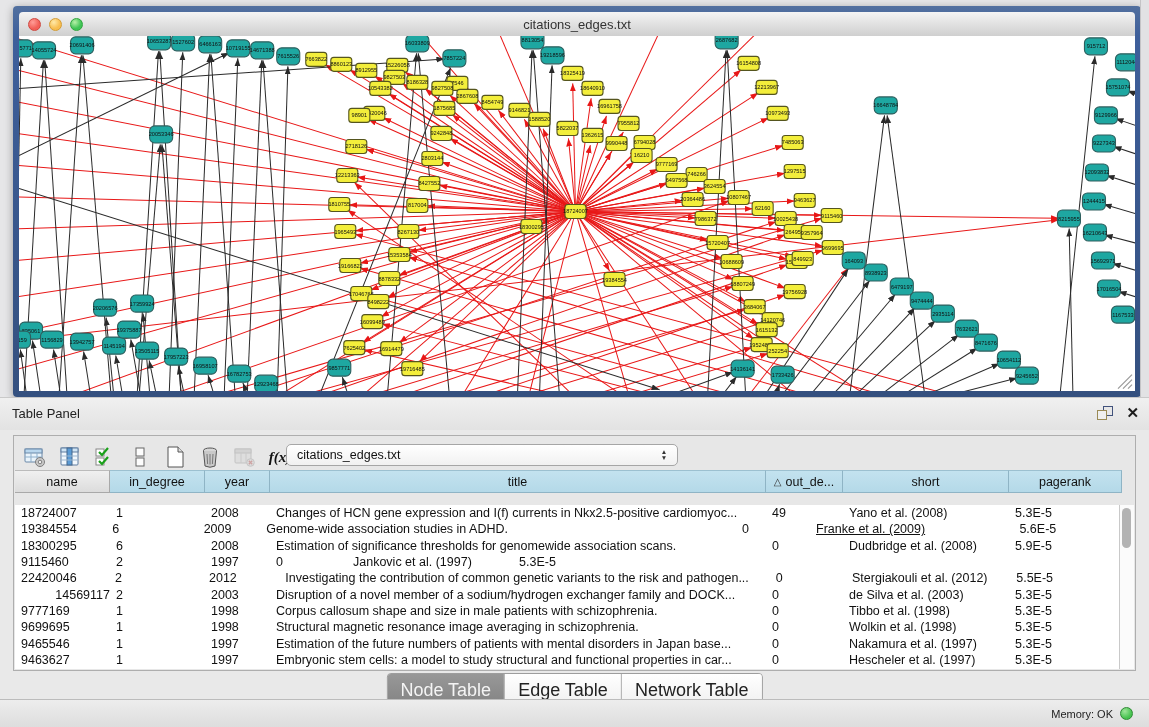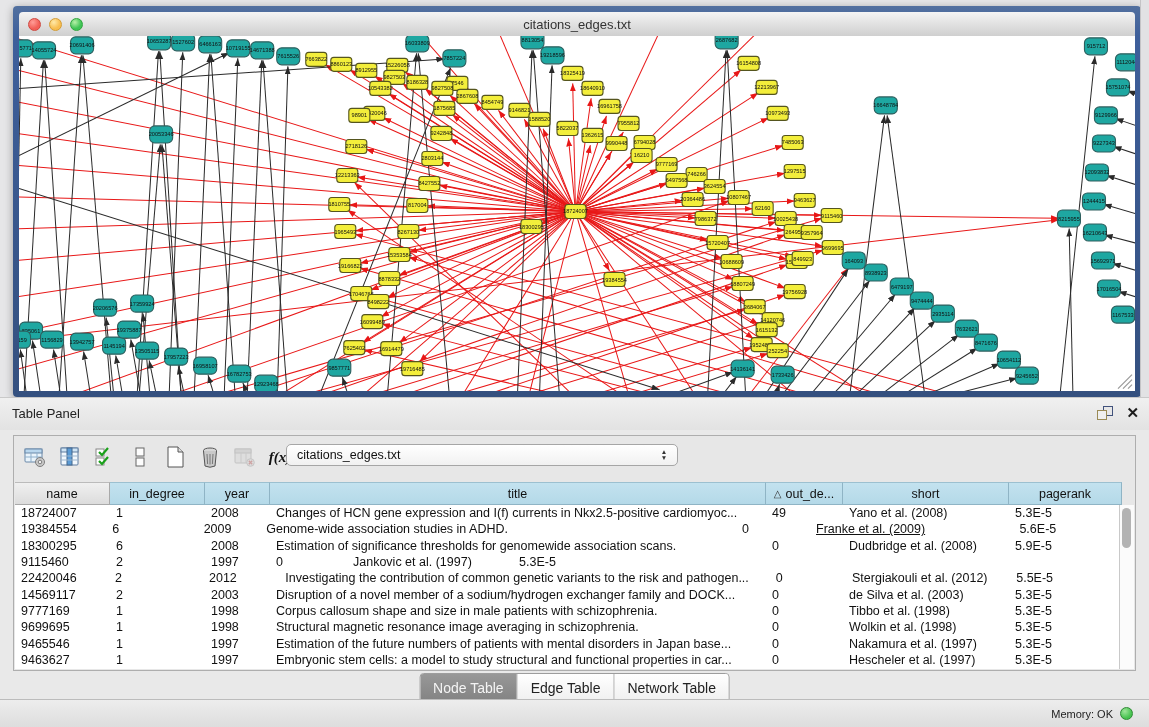--- a/index.html
+++ b/index.html
@@ -38,37 +38,37 @@
       background:#e7e7e7;border:1px solid #aeaeae;box-sizing:border-box;}
   .toolbar{position:absolute;left:8px;top:5px;height:32px;display:flex;align-items:center;gap:9px;}
   .tbtn{width:26px;height:26px;display:flex;align-items:center;justify-content:center;cursor:pointer;border-radius:3px;}
   .tbtn.disabled{opacity:.45;cursor:default;}
   .fx{font-family:"Liberation Serif",serif;font-style:italic;font-weight:bold;font-size:15px;color:#111;}
   .combo{position:absolute;left:272px;top:8px;width:392px;height:22px;
       background:linear-gradient(180deg,#ffffff,#f1f1f1);border:1px solid #a6a6a6;
       border-radius:5px;box-sizing:border-box;display:flex;align-items:center;cursor:pointer;}
   .combo .val{flex:1;padding-left:10px;font-size:12.5px;color:#111;}
   .combo .arrows{width:18px;text-align:center;font-size:6.5px;line-height:.95;color:#333;padding-right:4px;}
-  .thead{position:absolute;left:1px;top:46px;height:23px;display:flex;}
+  .thead{position:absolute;left:1px;top:34px;height:23px;display:flex;}
   .th{box-sizing:border-box;height:23px;font-size:12.5px;color:#111;
       display:flex;align-items:center;justify-content:center;
       background:linear-gradient(180deg,#c3e2ef,#b4d9e8);
       border-right:1px solid #8fb4c5;border-top:1px solid #9cc0d0;border-bottom:1px solid #8fb4c5;cursor:pointer;}
   .th.gray{background:linear-gradient(180deg,#f0f0f0,#dcdcdc);border-right:1px solid #a9a9a9;border-top:1px solid #bbb;border-bottom:1px solid #a9a9a9;}
   .th .sort{font-size:10px;margin-right:4px;color:#333;}
   .tbody{position:absolute;left:1px;top:69px;width:1107px;bottom:1px;background:#fff;overflow:hidden;}
   .tr{display:flex;height:16.3px;align-items:center;}
   .td{box-sizing:border-box;font-size:12.5px;color:#111;white-space:nowrap;overflow:hidden;padding-left:6px;}
   .vscroll{position:absolute;right:1px;top:69px;bottom:1px;width:14px;background:#fbfbfb;border-left:1px solid #c9c9c9;}
   .vthumb{position:absolute;left:2px;top:3px;width:9px;height:40px;border-radius:5px;background:#b3b3b3;cursor:pointer;}
   
   .tabs{position:absolute;left:50%;top:243px;transform:translateX(-50%);
       display:inline-flex;border:1px solid #9d9d9d;border-radius:4px;overflow:hidden;
       box-shadow:0 1px 0 rgba(255,255,255,.7);}
-  .tab{padding:6px 13px;font-size:14px;background:linear-gradient(180deg,#ffffff,#efefef);
+  .tab{padding:6px 13px;font-size:18px;background:linear-gradient(180deg,#ffffff,#efefef);
       color:#222;border-right:1px solid #a8a8a8;cursor:pointer;}
   .tab:last-child{border-right:none;}
   .tab.sel{background:linear-gradient(180deg,#989898,#828282);color:#f4f4f4;}
   
   .statusbar{position:absolute;left:0;bottom:0;width:1149px;height:27px;
       background:linear-gradient(180deg,#ededed,#dddddd);border-top:1px solid #bcbcbc;}
   .mem{position:absolute;right:16px;top:0;height:27px;display:flex;align-items:center;font-size:11px;color:#222;}
   .memdot{width:13px;height:13px;border-radius:50%;margin-left:7px;box-sizing:border-box;
       border:1px solid #2e8b34;background:radial-gradient(circle at 35% 30%,#9fe59a,#46c24f 65%);}
 </style>
@@ -957,21 +957,21 @@
         <div class="tr">
           <div class="td" style="width: 95px;">22420046</div>
           <div class="td" style="width: 95px;">2</div>
           <div class="td" style="width: 65px;">2012</div>
           <div class="td" style="width: 496px; margin-left: 12px;">Investigating the contribution of common genetic variants to the risk and pathogen...</div>
           <div class="td" style="width: 77px;">0</div>
           <div class="td" style="width: 166px;">Stergiakouli et al. (2012)</div>
           <div class="td" style="width: 113px;">5.5E-5</div>
         </div>
         <div class="tr">
-          <div class="td" style="width: 95px;">14569117</div>
+          <div class="td" style="width: 95px; text-align: right;">14569117</div>
           <div class="td" style="width: 95px;">2</div>
           <div class="td" style="width: 65px;">2003</div>
           <div class="td" style="width: 496px;">Disruption of a novel member of a sodium/hydrogen exchanger family and DOCK...</div>
           <div class="td" style="width: 77px;">0</div>
           <div class="td" style="width: 166px;">de Silva et al. (2003)</div>
           <div class="td" style="width: 113px;">5.3E-5</div>
         </div>
         <div class="tr">
           <div class="td" style="width: 95px;">9777169</div>
           <div class="td" style="width: 95px;">1</div>

